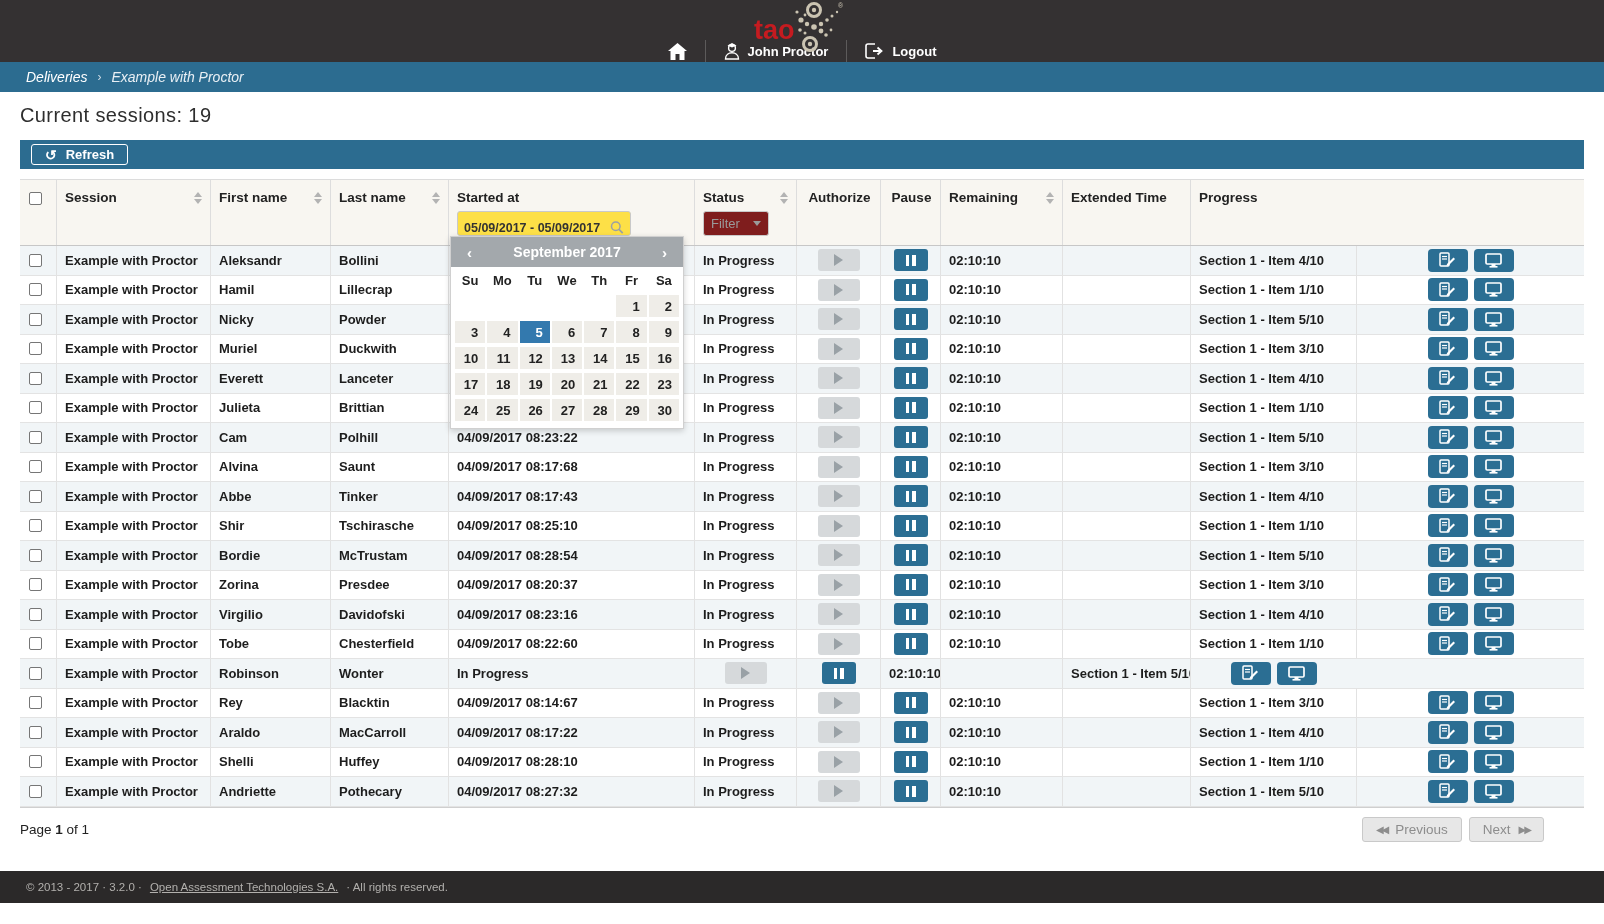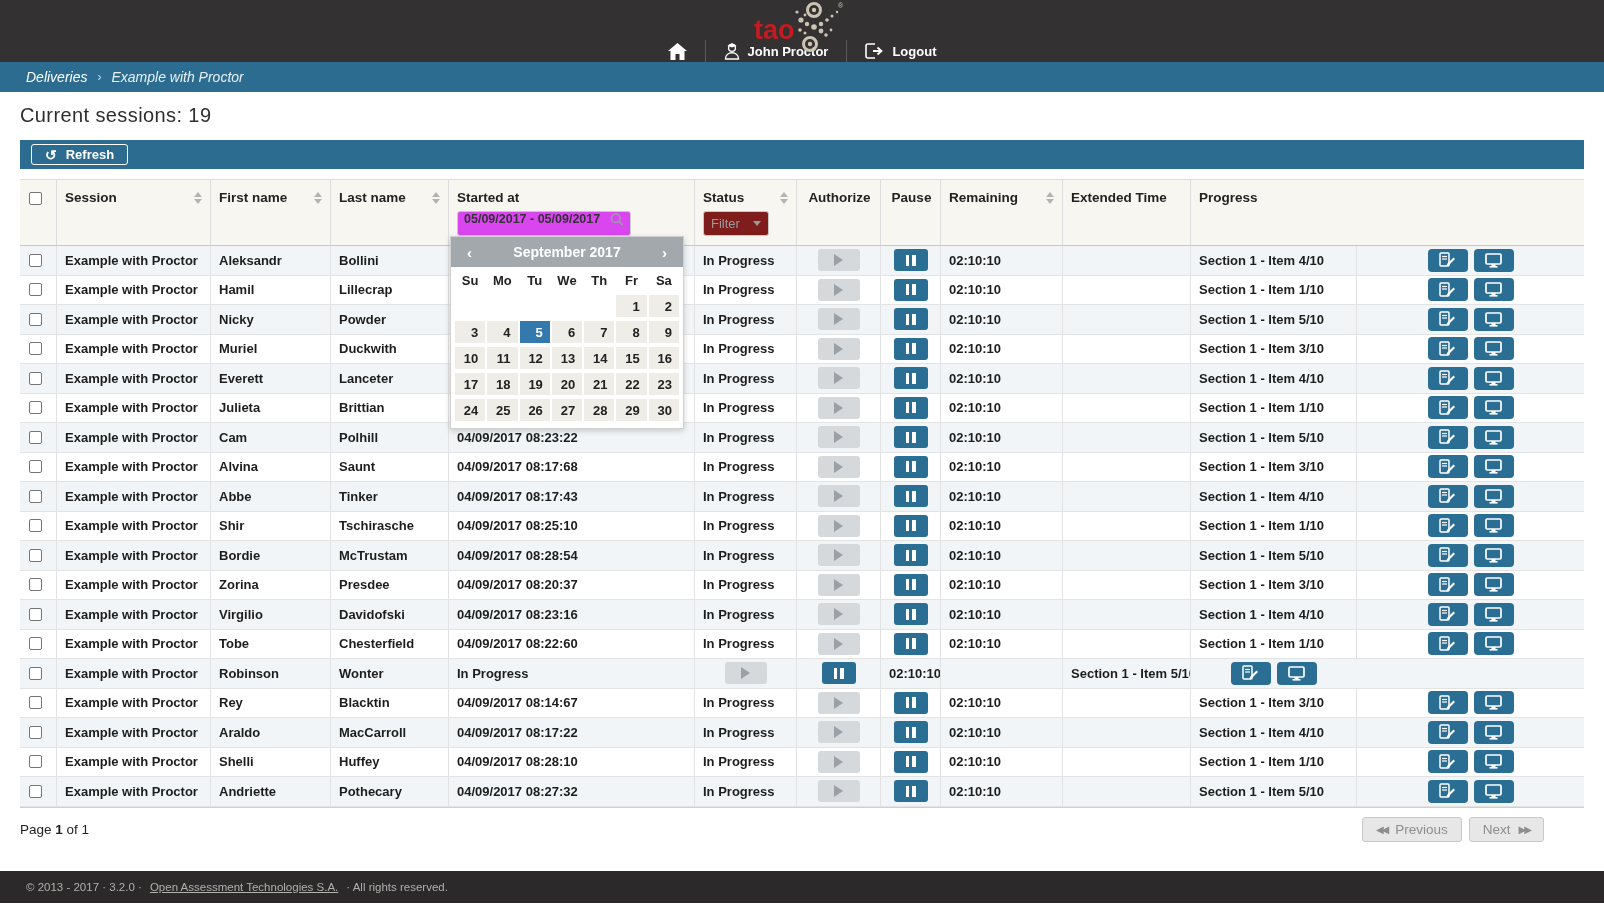--- a/index.html
+++ b/index.html
@@ -60,23 +60,23 @@
   .hcell { padding: 10px 6px 6px 8px; font-size: 13.5px; font-weight: bold; color: #222; position: relative; }
   .hcell + .hcell { border-left: 1px solid #ddd; }
   .hlabel-row { display: flex; align-items: flex-start; justify-content: space-between; }
   .hcell.center .hlabel-row { justify-content: center; }
   .sort { display: inline-flex; flex-direction: column; gap: 2px; margin-top: 2px; margin-right: 2px; cursor: pointer; }
   .sort .up { width: 0; height: 0; border-left: 4px solid transparent; border-right: 4px solid transparent; border-bottom: 5px solid #b3b3b3; }
   .sort .dn { width: 0; height: 0; border-left: 4px solid transparent; border-right: 4px solid transparent; border-top: 5px solid #b3b3b3; }
   .chk { appearance: none; -webkit-appearance: none; width: 13px; height: 13px; border: 1.5px solid #767676; border-radius: 2px; background: #fff; margin: 0; cursor: pointer; display: block; }
   .hcell-check { padding: 12px 0 0 9px; }
   .date-filter {
-    margin-top: 6px; width: 174px; height: 25px; background: #d946ef;
+    margin-top: 6px; width: 174px; height: 25px; background: #fde047;
     border: 1px solid #c9c9c9; border-radius: 3px;
-    display: flex; align-items: flex-start; padding: 0 6px; gap: 4px;
+    display: flex; align-items: flex-end; padding: 0 6px; gap: 4px;
   }
   .date-filter input {
     border: none; outline: none; width: 142px; font-size: 12.5px; font-weight: 600;
     color: #333; font-family: "Liberation Sans", sans-serif; background: transparent; padding: 0;
   }
   .status-filter {
     margin-top: 6px; width: 66px; height: 25px; background: #7f1d1d;
     border: 1px solid #c9c9c9; border-radius: 3px;
     display: flex; align-items: center; justify-content: space-between; padding: 0 7px;
     color: #9a9a9a; font-size: 13px; font-weight: normal; cursor: pointer;

